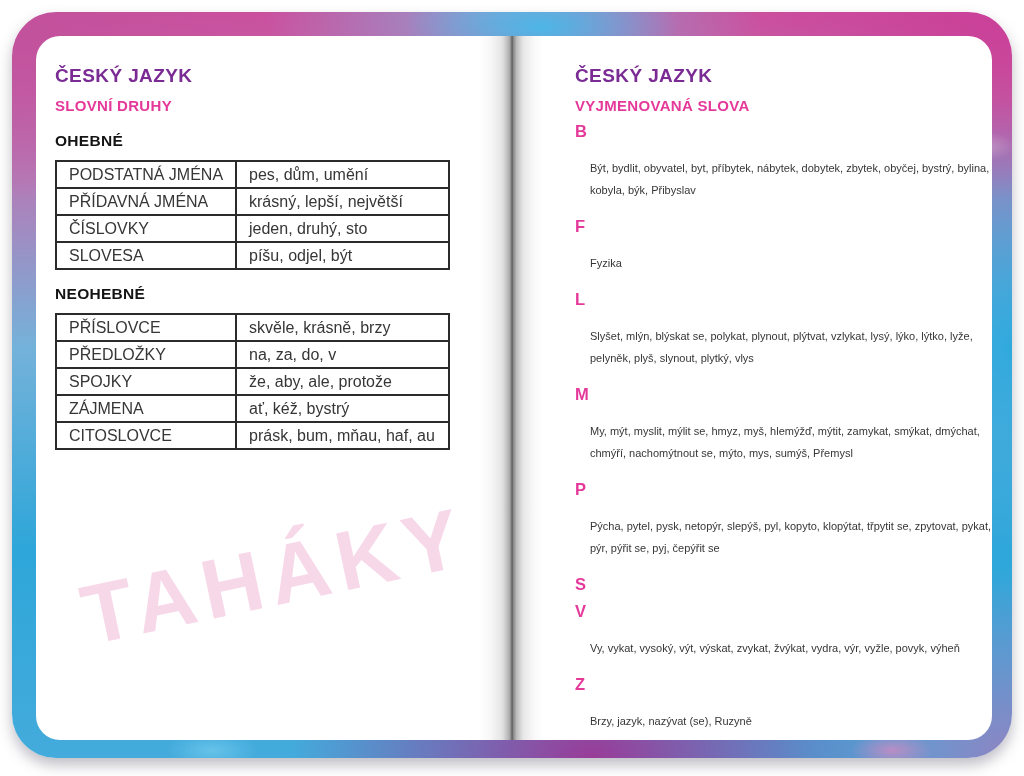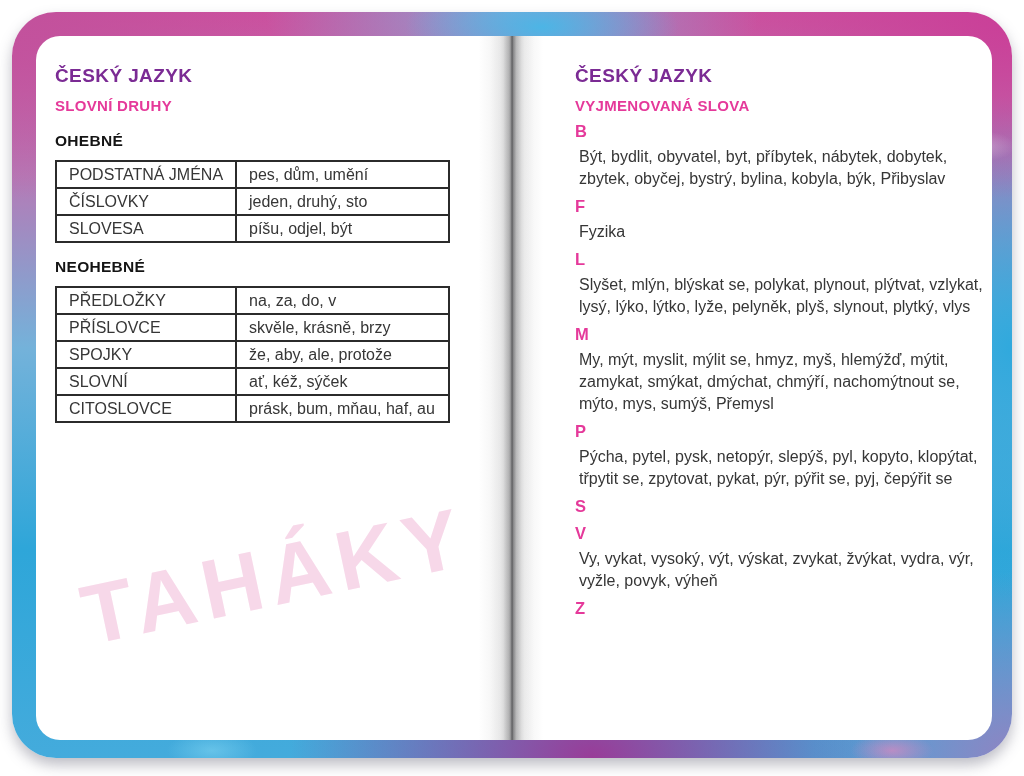--- a/index.html
+++ b/index.html
@@ -63,67 +63,71 @@
   td.term-cell{width:158px;}
   
   .watermark{
     position:absolute;left:4px;top:492px;width:470px;text-align:center;
     font-size:84px;font-weight:800;letter-spacing:8px;color:#f7d8e9;
     transform:rotate(-12deg);user-select:none;
   }
   
   .entry{margin:0 0 6px 0;}
   .entry-letter{font-size:16.5px;font-weight:800;color:#e5399a;line-height:21px;}
-  .entry-words{font-size:16px;color:#363636;line-height:22px;width:414px;margin:4px;}
+  .entry-words{font-size:11px;color:#363636;line-height:22px;width:414px;margin:15px;}
 </style>
 </head>
 <body>
 
 <div class="notebook-frame"></div>
 
 <div class="page page-left">
   <div class="page-title">ČESKÝ JAZYK</div>
   <div class="page-subtitle">SLOVNÍ DRUHY</div>
 
   <div class="section-heading first">OHEBNÉ</div>
   <table class="word-table">
     <tbody>
       <tr>
         <td class="term-cell">PODSTATNÁ JMÉNA</td>
         <td>pes, dům, umění</td>
       </tr>
       <tr>
+        <td class="term-cell">PŘÍDAVNÁ JMÉNA</td>
+        <td>krásný, lepší, největší</td>
+      </tr>
+      <tr>
         <td class="term-cell">ČÍSLOVKY</td>
         <td>jeden, druhý, sto</td>
       </tr>
       <tr>
         <td class="term-cell">SLOVESA</td>
         <td>píšu, odjel, být</td>
       </tr>
     </tbody>
   </table>
 
   <div class="section-heading">NEOHEBNÉ</div>
   <table class="word-table">
     <tbody>
       <tr>
+        <td class="term-cell">PŘÍSLOVCE</td>
+        <td>skvěle, krásně, brzy</td>
+      </tr>
+      <tr>
         <td class="term-cell">PŘEDLOŽKY</td>
         <td>na, za, do, v</td>
-      </tr>
-      <tr>
-        <td class="term-cell">PŘÍSLOVCE</td>
-        <td>skvěle, krásně, brzy</td>
       </tr>
       <tr>
         <td class="term-cell">SPOJKY</td>
         <td>že, aby, ale, protože</td>
       </tr>
       <tr>
-        <td class="term-cell">SLOVNÍ</td>
-        <td>ať, kéž, sýček</td>
+        <td class="term-cell">ZÁJMENA</td>
+        <td>ať, kéž, bystrý</td>
       </tr>
       <tr>
         <td class="term-cell">CITOSLOVCE</td>
         <td>prásk, bum, mňau, haf, au</td>
       </tr>
     </tbody>
   </table>
 
   <div class="watermark">TAHÁKY</div>
 </div>
@@ -155,16 +159,17 @@
   </div>
   <div class="entry">
     <div class="entry-letter">S</div>
   </div>
   <div class="entry">
     <div class="entry-letter">V</div>
     <p class="entry-words">Vy, vykat, vysoký, výt, výskat, zvykat, žvýkat, vydra, výr, vyžle, povyk, výheň</p>
   </div>
   <div class="entry">
     <div class="entry-letter">Z</div>
+    <p class="entry-words">Brzy, jazyk, nazývat (se), Ruzyně</p>
   </div>
 </div>
 
 <div class="spine-shadow"></div>
 
 </body></html>

